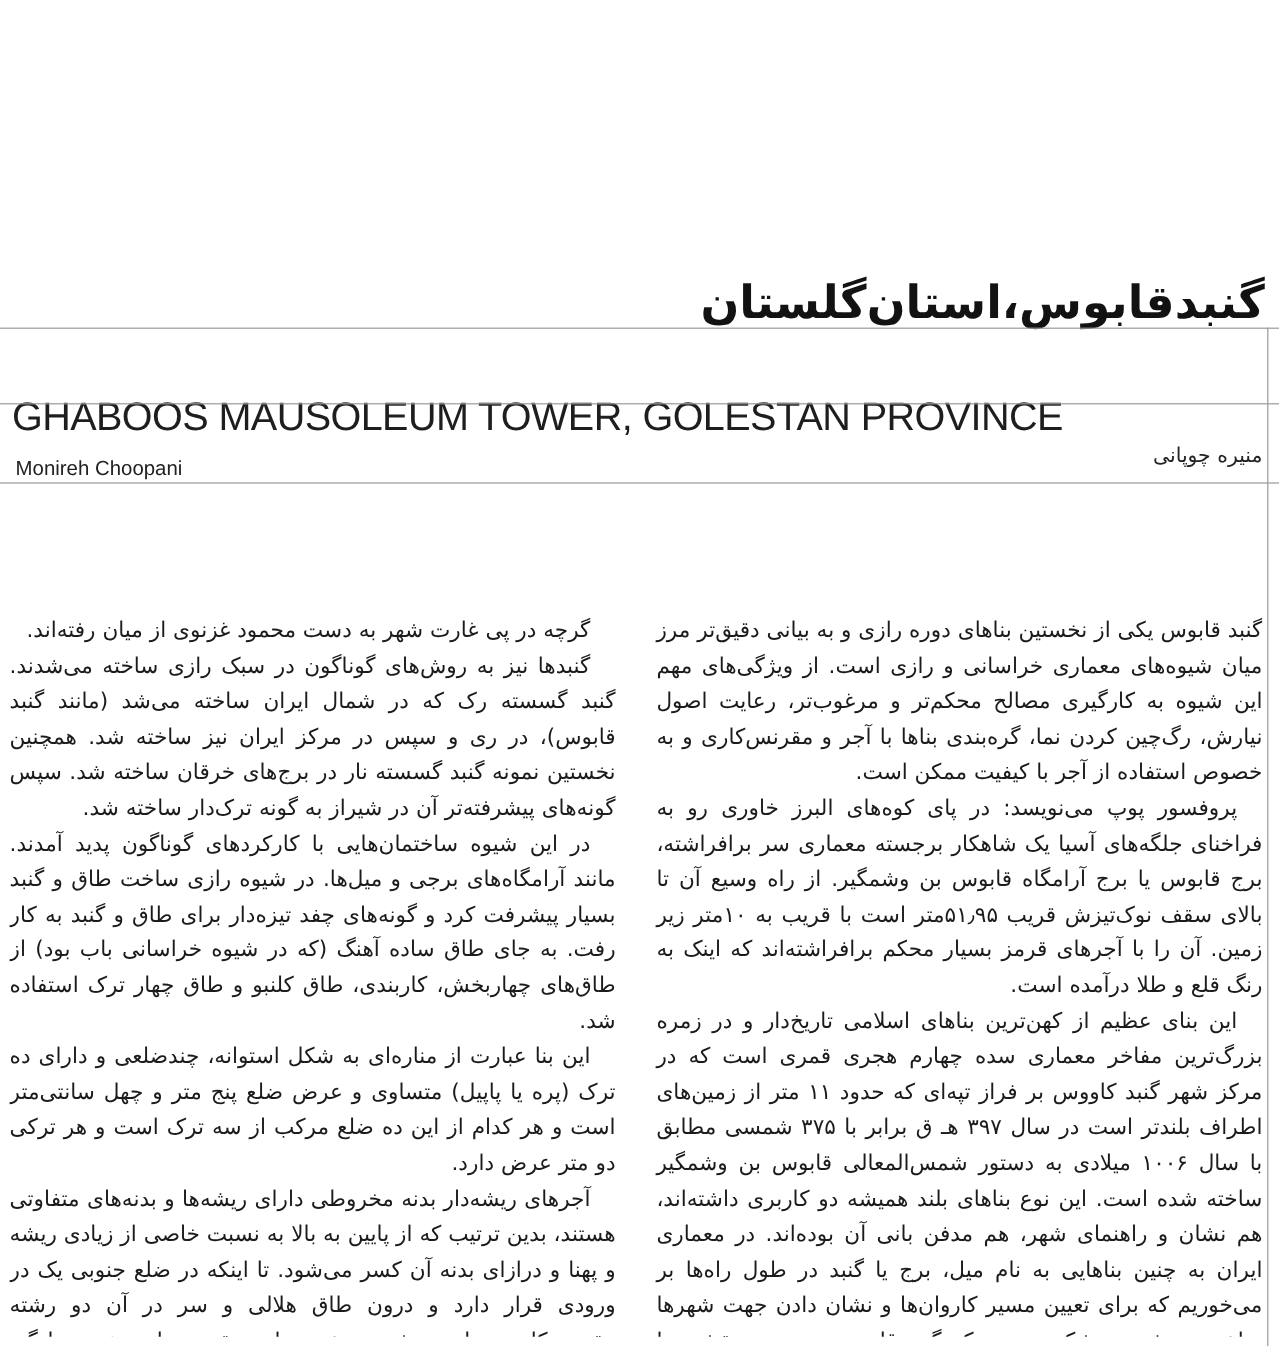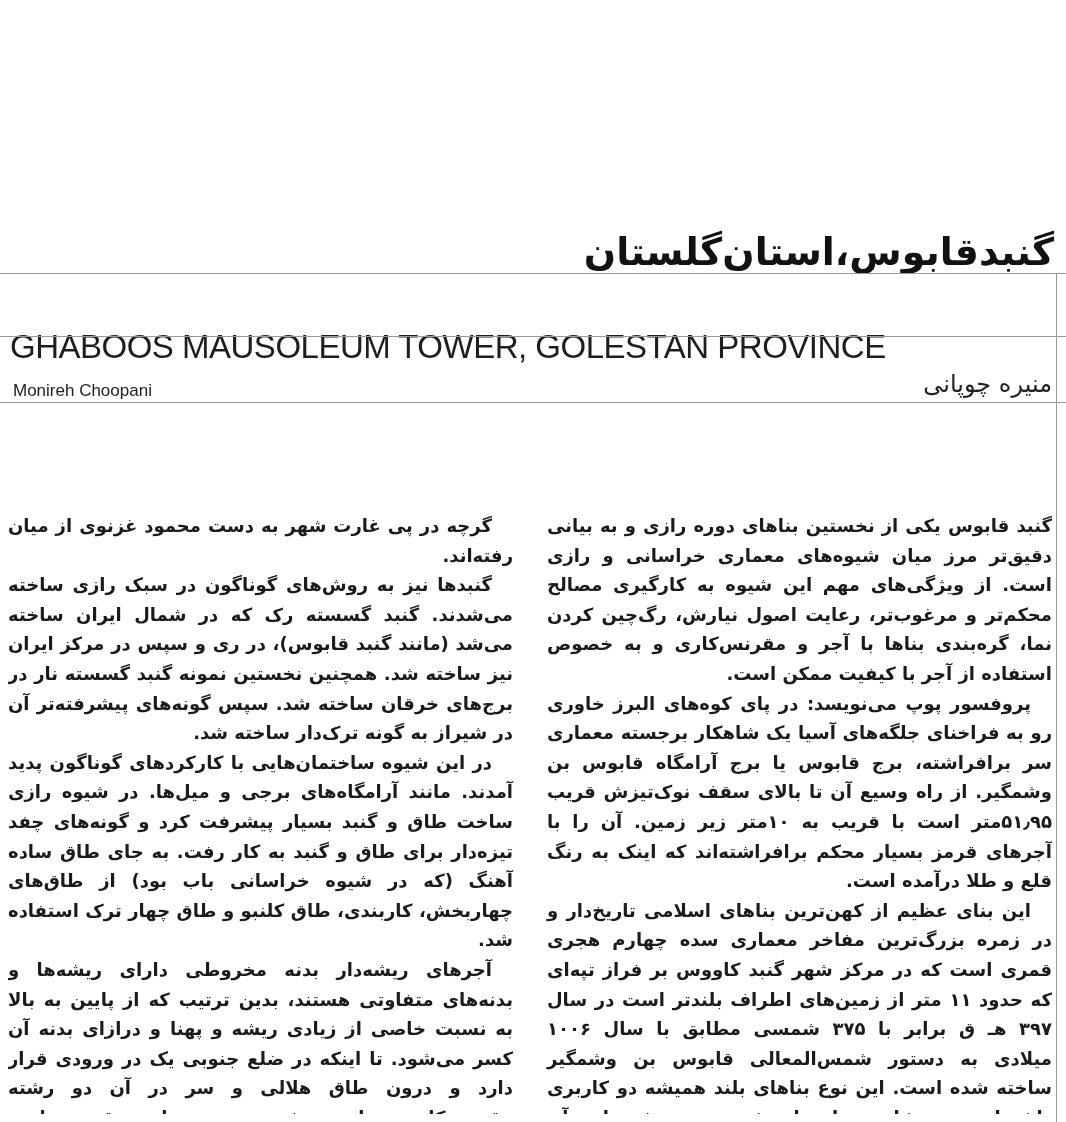--- a/index.html
+++ b/index.html
@@ -31,36 +31,35 @@
     font-size:33px; font-weight:400; color:#1e1e1e;
     letter-spacing:-0.5px; white-space:nowrap;
   }
   .author-en {
     position:absolute; left:13px; top:381px;
     font-family:"Liberation Sans","DejaVu Sans",sans-serif;
     font-size:17px; color:#222222; white-space:nowrap;text-align:center;
   }
   .author-fa {
     position:absolute; right:14px; top:370px;
-    direction:rtl; font-size:24px; color:#222222; white-space:nowrap;text-align:center;
+    direction:rtl; font-size:17px; color:#222222; white-space:nowrap;text-align:center;
   }
   .columns {
     position:absolute; top:511px; left:8px;
     width:1044px; height:603px;
     overflow:hidden;
     display:flex; flex-direction:row; gap:34px;
     direction:rtl;
   }
   .col {
     flex:1 1 0; min-width:0;
     direction:rtl; text-align:justify;
     font-size:18px; line-height:29.6px;
     color:#1b1b1b;
     font-family:"DejaVu Sans", sans-serif;
-    font-weight:bold;
   }
   .col p { margin:0; padding:0; text-indent:21px; }
   .col p.flush { text-indent:0; }
 </style>
 </head>
 <body>
 
 <h1 class="title-fa">گنبدقابوس،استان‌گلستان</h1>
 
 <div class="hrule" style="top:273px"></div>
@@ -82,16 +81,17 @@
     <p class="flush">گنبد قابوس یکی از نخستین بناهای دوره رازی و به بیانی دقیق‌تر مرز میان شیوه‌های معماری خراسانی و رازی است. از ویژگی‌های مهم این شیوه به کارگیری مصالح محکم‌تر و مرغوب‌تر، رعایت اصول نیارش، رگ‌چین کردن نما، گره‌بندی بناها با آجر و مقرنس‌کاری و به خصوص استفاده از آجر با کیفیت ممکن است.</p>
     <p>پروفسور پوپ می‌نویسد: در پای کوه‌های البرز خاوری رو به فراخنای جلگه‌های آسیا یک شاهکار برجسته معماری سر برافراشته، برج قابوس یا برج آرامگاه قابوس بن وشمگیر. از راه وسیع آن تا بالای سقف نوک‌تیزش قریب ۵۱٫۹۵متر است با قریب به ۱۰متر زیر زمین. آن را با آجرهای قرمز بسیار محکم برافراشته‌اند که اینک به رنگ قلع و طلا درآمده است.</p>
     <p>این بنای عظیم از کهن‌ترین بناهای اسلامی تاریخ‌دار و در زمره بزرگ‌ترین مفاخر معماری سده چهارم هجری قمری است که در مرکز شهر گنبد کاووس بر فراز تپه‌ای که حدود ۱۱ متر از زمین‌های اطراف بلندتر است در سال ۳۹۷ هـ ق برابر با ۳۷۵ شمسی مطابق با سال ۱۰۰۶ میلادی به دستور شمس‌المعالی قابوس بن وشمگیر ساخته شده است. این نوع بناهای بلند همیشه دو کاربری داشته‌اند، هم نشان و راهنمای شهر، هم مدفن بانی آن بوده‌اند. در معماری ایران به چنین بناهایی به نام میل، برج یا گنبد در طول راه‌ها بر می‌خوریم که برای تعیین مسیر کاروان‌ها و نشان دادن جهت شهرها ساخته می‌شده و شکی نیست که گنبد قابوس هم چنین نقشی را داشته، زیرا از فاصله‌های دور در دشت ترکمن صحرا به خوبی نمایان است.</p>
 
   </div>
 
   <div class="col">
     <p>گرچه در پی غارت شهر به دست محمود غزنوی از میان رفته‌اند.</p>
     <p>گنبدها نیز به روش‌های گوناگون در سبک رازی ساخته می‌شدند. گنبد گسسته رک که در شمال ایران ساخته می‌شد (مانند گنبد قابوس)، در ری و سپس در مرکز ایران نیز ساخته شد. همچنین نخستین نمونه گنبد گسسته نار در برج‌های خرقان ساخته شد. سپس گونه‌های پیشرفته‌تر آن در شیراز به گونه ترک‌دار ساخته شد.</p>
     <p>در این شیوه ساختمان‌هایی با کارکردهای گوناگون پدید آمدند. مانند آرامگاه‌های برجی و میل‌ها. در شیوه رازی ساخت طاق و گنبد بسیار پیشرفت کرد و گونه‌های چفد تیزه‌دار برای طاق و گنبد به کار رفت. به جای طاق ساده آهنگ (که در شیوه خراسانی باب بود) از طاق‌های چهاربخش، کاربندی، طاق کلنبو و طاق چهار ترک استفاده شد.</p>
+    <p>این بنا عبارت از مناره‌ای به شکل استوانه، چندضلعی و دارای ده ترک (پره یا پاپیل) متساوی و عرض ضلع پنج متر و چهل سانتی‌متر است و هر کدام از این ده ضلع مرکب از سه ترک است و هر ترکی دو متر عرض دارد.</p>
     <p>آجرهای ریشه‌دار بدنه مخروطی دارای ریشه‌ها و بدنه‌های متفاوتی هستند، بدین ترتیب که از پایین به بالا به نسبت خاصی از زیادی ریشه و پهنا و درازای بدنه آن کسر می‌شود. تا اینکه در ضلع جنوبی یک در ورودی قرار دارد و درون طاق هلالی و سر در آن دو رشته مقرنس‌کاری زیبا به چشم می‌خورد، این مقرنس‌ها در عین سادگی در شمار نخستین مقرنس‌کاری‌های بعد از اسلام در ایران‌اند. گنبد رفیع مخروطی بنا کمک می‌کرده که این بنا  به عنوان نماد شهر و کارساز راهنمایی کاروانیان در گستره دشت گردد.</p>
   </div>
 
 </div>
 
 </body></html>

